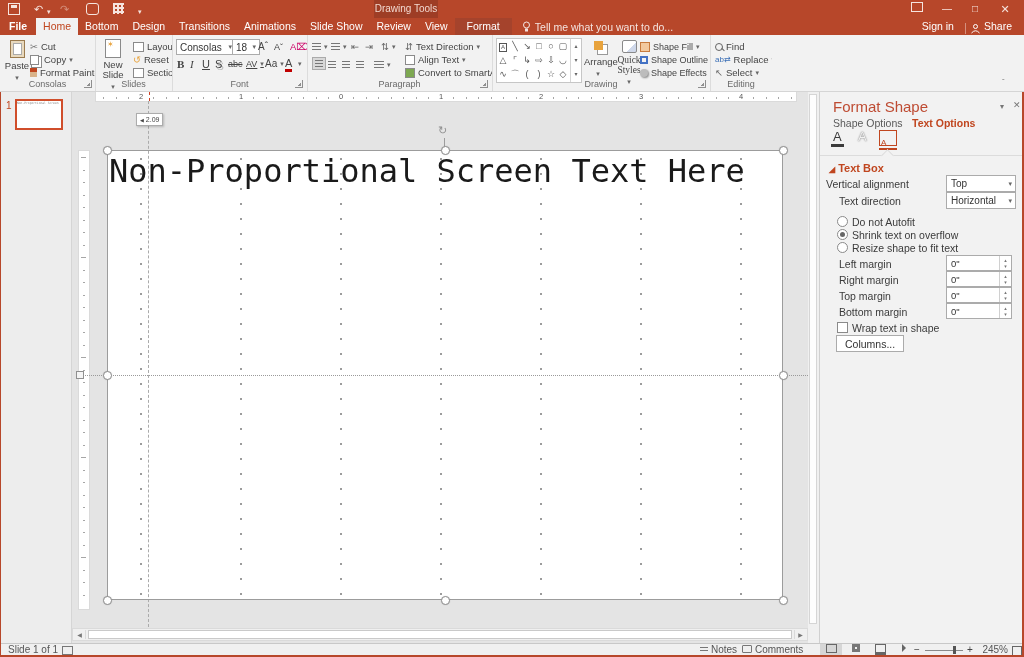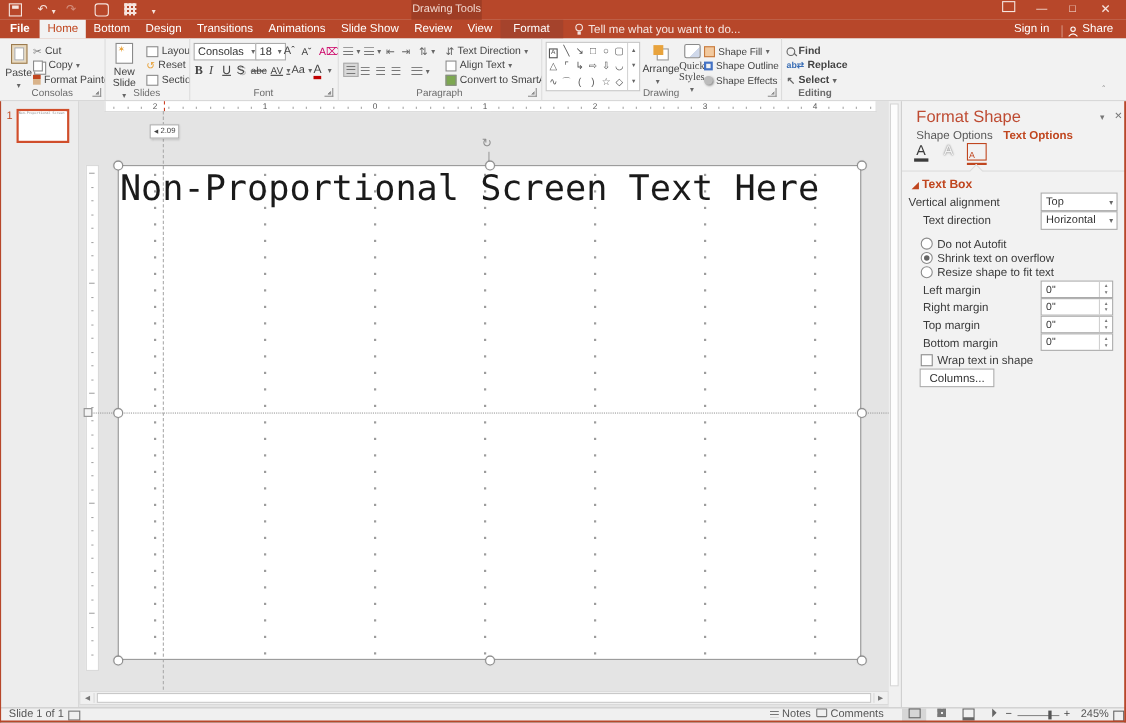--- a/index.html
+++ b/index.html
@@ -266,21 +266,21 @@
         </div>
       <div class="rbtn" style="left:148px;top:31px;font-size:9px;">
           <span style="width:8px;height:8px;border-radius:50%;background:#bcbcbc;box-shadow:1px 1px 2px #888;display:inline-block;"></span>
           <span>Shape Effects</span>
           <span class="dd">▾</span>
         </div>
       <div class="grplabel">Drawing</div>
       <span class="launcher" style="right:4px;"></span>
     </div>
 
-    <div class="grp" style="left:710px;width:62px;border-right:none;font-weight:bold;">
+    <div class="grp" style="left:710px;width:62px;border-right:none;">
       <div class="rbtn" style="left:5px;top:5px;">
           <span style="width:6px;height:6px;border:1px solid #666;border-radius:50%;display:inline-block;position:relative;">
             <span style="position:absolute;left:5px;top:5px;width:4px;height:1px;background:#666;transform:rotate(45deg);"></span>
           </span>
           <span>Find</span>
         </div>
       <div class="rbtn" style="left:5px;top:18px;">
           <span style="color:#3a6eb5;font-size:8px;">ab⇄</span>
           <span>Replace</span>
           <span class="dd">▾</span>

